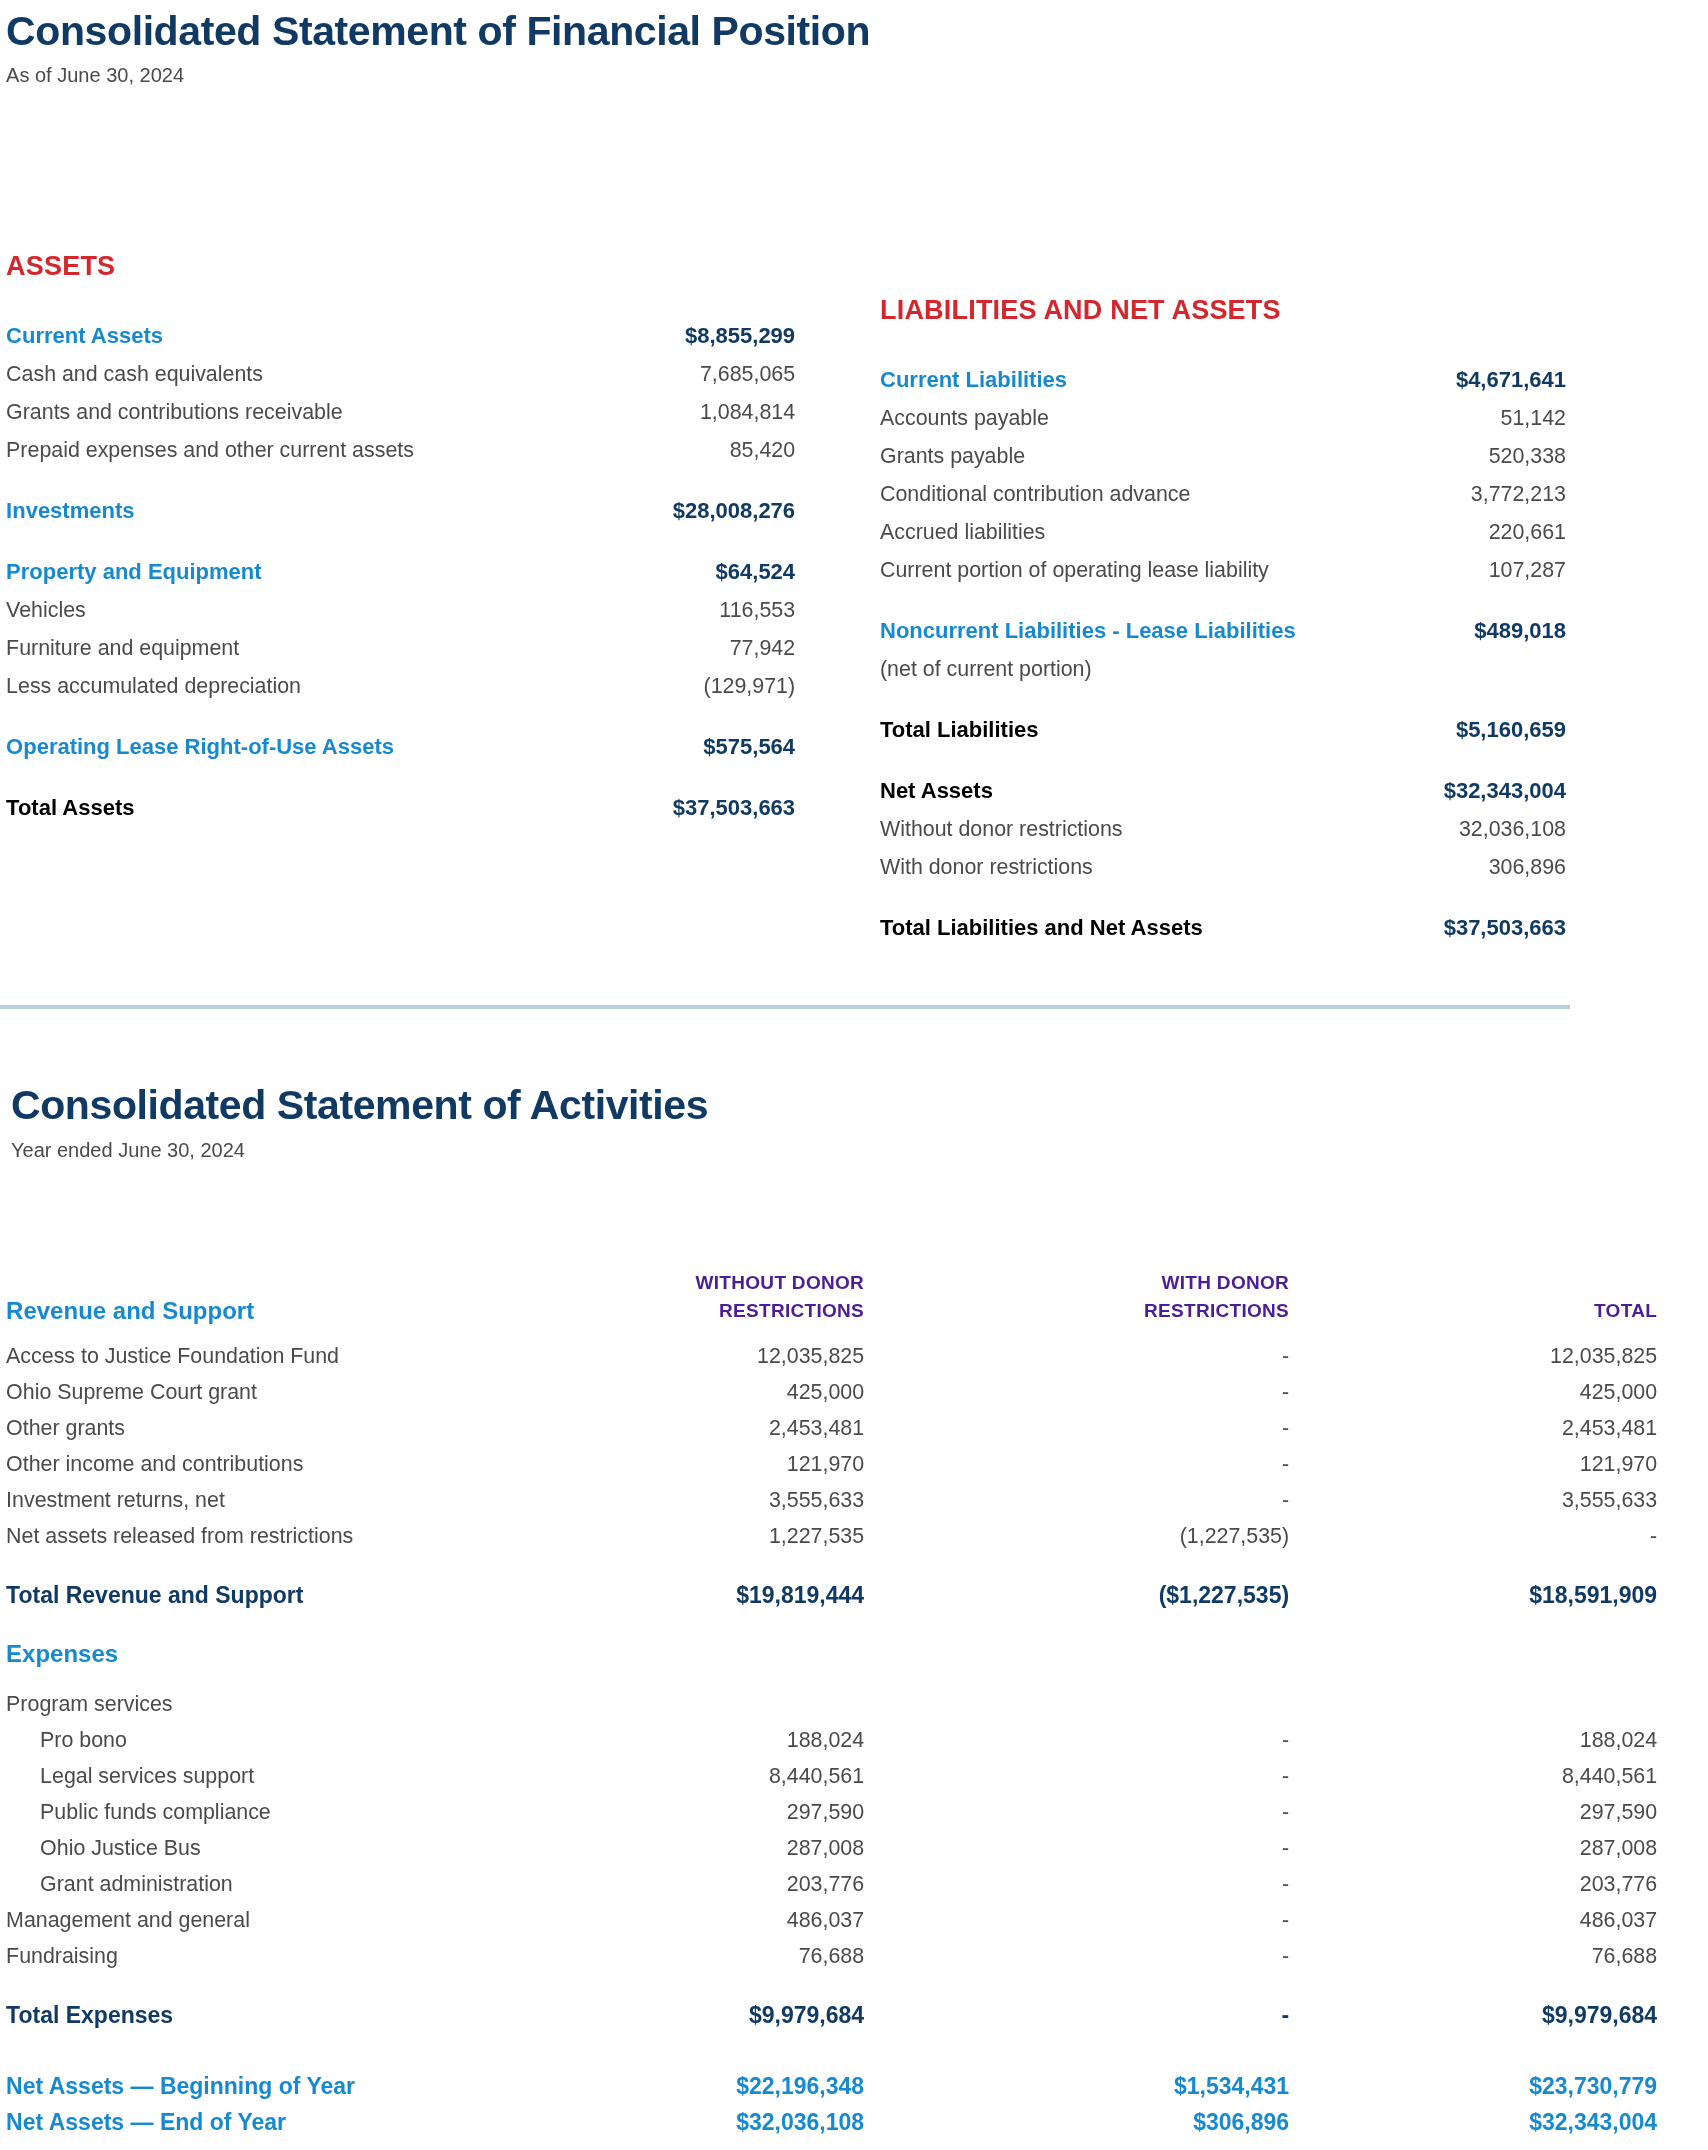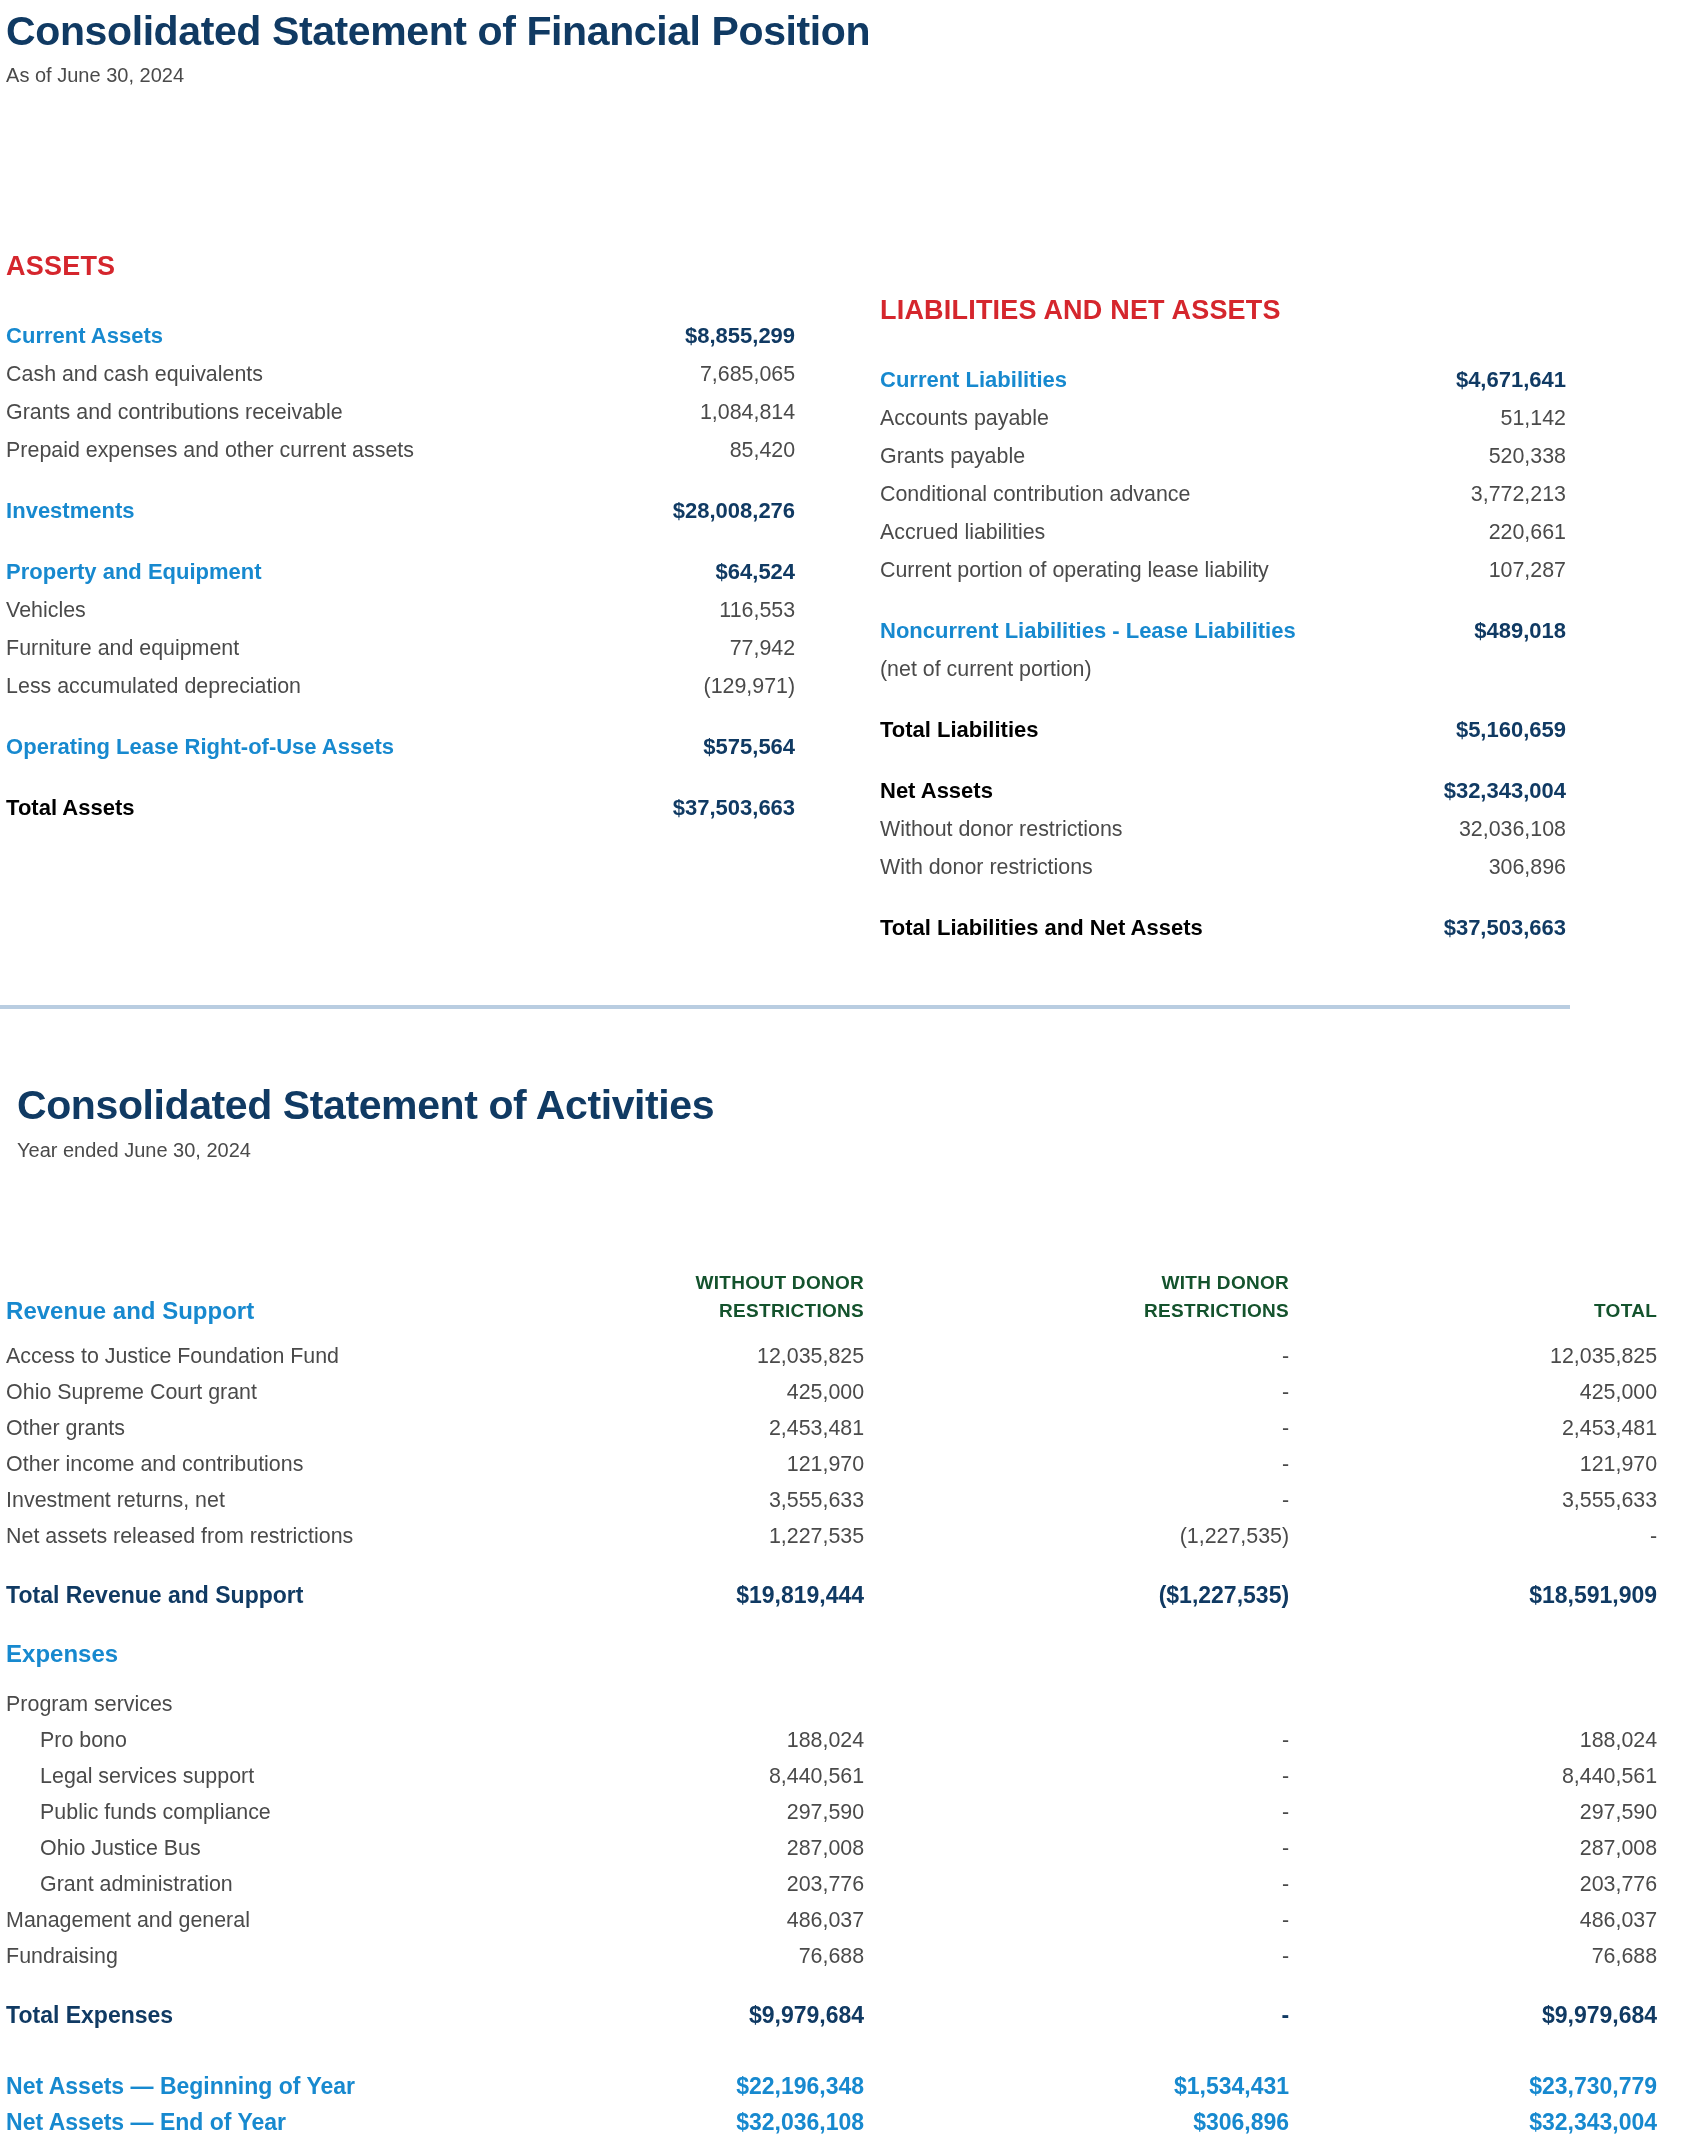--- a/index.html
+++ b/index.html
@@ -117,21 +117,21 @@
     background: #b9cde1;
   }
 
   
   #stmt-activities {
     position: absolute;
     left: 0;
     top: 1085px;
     width: 1708px;
   }
-  .title-block-2 { position: absolute; left: 17px; top: 0; }
+  .title-block-2 { position: absolute; left: 11px; top: 0; }
   .title-block-2 .doc-subtitle { margin-top: 13.8px; }
 
   .act-table-wrap {
     position: absolute;
     left: 0;
     top: 184px;
     width: 1708px;
   }
   table.act {
     width: 1650px;
@@ -155,21 +155,21 @@
   table.act td.lbl { text-align: left; }
   table.act td.val { text-align: right; padding-right: 0; }
 
   
   tr.colhead td {
     vertical-align: bottom;
     height: auto;
     line-height: 27.6px;
   }
   tr.colhead td.val {
-    color: #14532d;
+    color: #4c1d95;
     font-weight: bold;
     font-size: 19px;
     letter-spacing: 0.3px;
     text-align: right;
     white-space: normal;
   }
   tr.colhead td.lbl {
     color: #1789cf;
     font-weight: bold;
     font-size: 24px;

